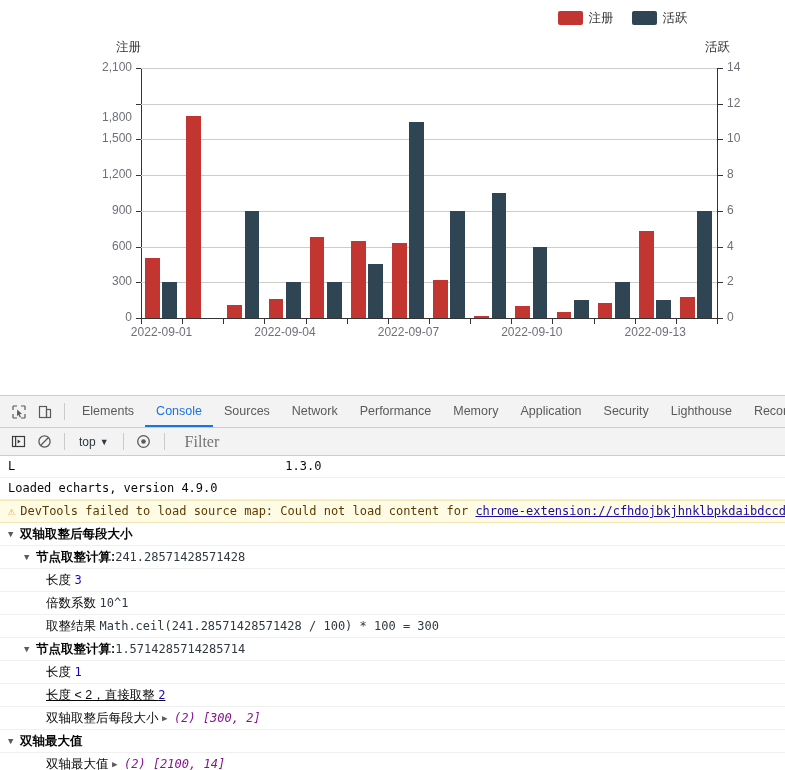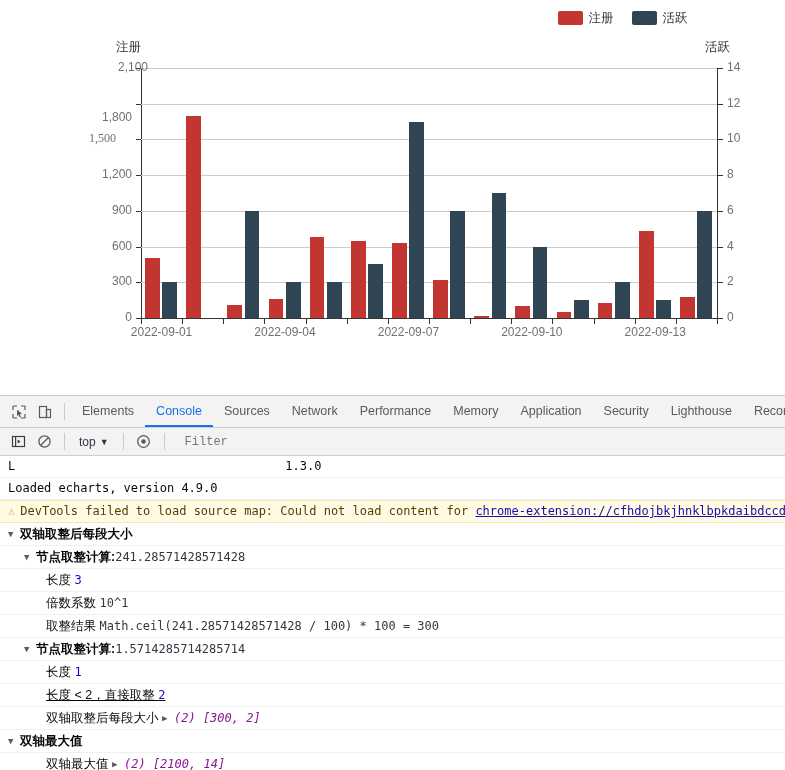--- a/index.html
+++ b/index.html
@@ -189,28 +189,28 @@
   }
   #context-select {
     font-size: 12px;
     color: #303942;
     display: flex; align-items: center; gap: 4px;
     padding: 0 6px;
     height: 20px;
   }
   #filter-input {
     flex: 1;
-    font-size: 12px;
+    font-size: 16px;
     color: #0369a1;
     padding-left: 12px;
     border: 0;
     background: transparent;
     outline: none;
     height: 22px;
-    font-family: Liberation Mono, monospace;
+    font-family: Liberation Serif, serif;
   }
 
   
   #sidebar-tooltip {
     position: absolute;
     left: 31px;
     top: 61px;
     background: #ffffff;
     border: 1px solid #3c3c3c;
     color: #2b2b2b;
@@ -343,25 +343,25 @@
       <div class="tick-label-left" style="top: 310px; left: 80px; width: 52px; right: auto;">0</div>
       <div class="tick-mark-left" style="top: 282.286px;"></div>
       <div class="tick-label-left" style="top: 274.286px; left: 80px; width: 52px; right: auto;">300</div>
       <div class="tick-mark-left" style="top: 246.571px;"></div>
       <div class="tick-label-left" style="top: 238.571px; left: 80px; width: 52px; right: auto;">600</div>
       <div class="tick-mark-left" style="top: 210.857px;"></div>
       <div class="tick-label-left" style="top: 202.857px; left: 80px; width: 52px; right: auto;">900</div>
       <div class="tick-mark-left" style="top: 175.143px;"></div>
       <div class="tick-label-left" style="top: 167.143px; left: 80px; width: 52px; right: auto;">1,200</div>
       <div class="tick-mark-left" style="top: 139.429px;"></div>
-      <div class="tick-label-left" style="top: 131.429px; left: 64px; width: 52px; right: auto; font-family: Liberation Serif, serif;">1,500</div>
+      <div class="tick-label-left" style="top: 131.429px; left: 80px; width: 52px; right: auto;">1,500</div>
       <div class="tick-mark-left" style="top: 103.714px;"></div>
       <div class="tick-label-left" style="top: 110px; left: 80px; width: 52px; right: auto;">1,800</div>
       <div class="tick-mark-left" style="top: 68px;"></div>
-      <div class="tick-label-left" style="top: 60px; left: 96px; width: 52px; right: auto;">2,100</div>
+      <div class="tick-label-left" style="top: 60px; left: 80px; width: 52px; right: auto;">2,100</div>
       <div class="tick-mark-right" style="top: 318px;"></div>
       <div class="tick-label-right" style="top: 310px;">0</div>
       <div class="tick-mark-right" style="top: 282.286px;"></div>
       <div class="tick-label-right" style="top: 274.286px;">2</div>
       <div class="tick-mark-right" style="top: 246.571px;"></div>
       <div class="tick-label-right" style="top: 238.571px;">4</div>
       <div class="tick-mark-right" style="top: 210.857px;"></div>
       <div class="tick-label-right" style="top: 202.857px;">6</div>
       <div class="tick-mark-right" style="top: 175.143px;"></div>
       <div class="tick-label-right" style="top: 167.143px;">8</div>

